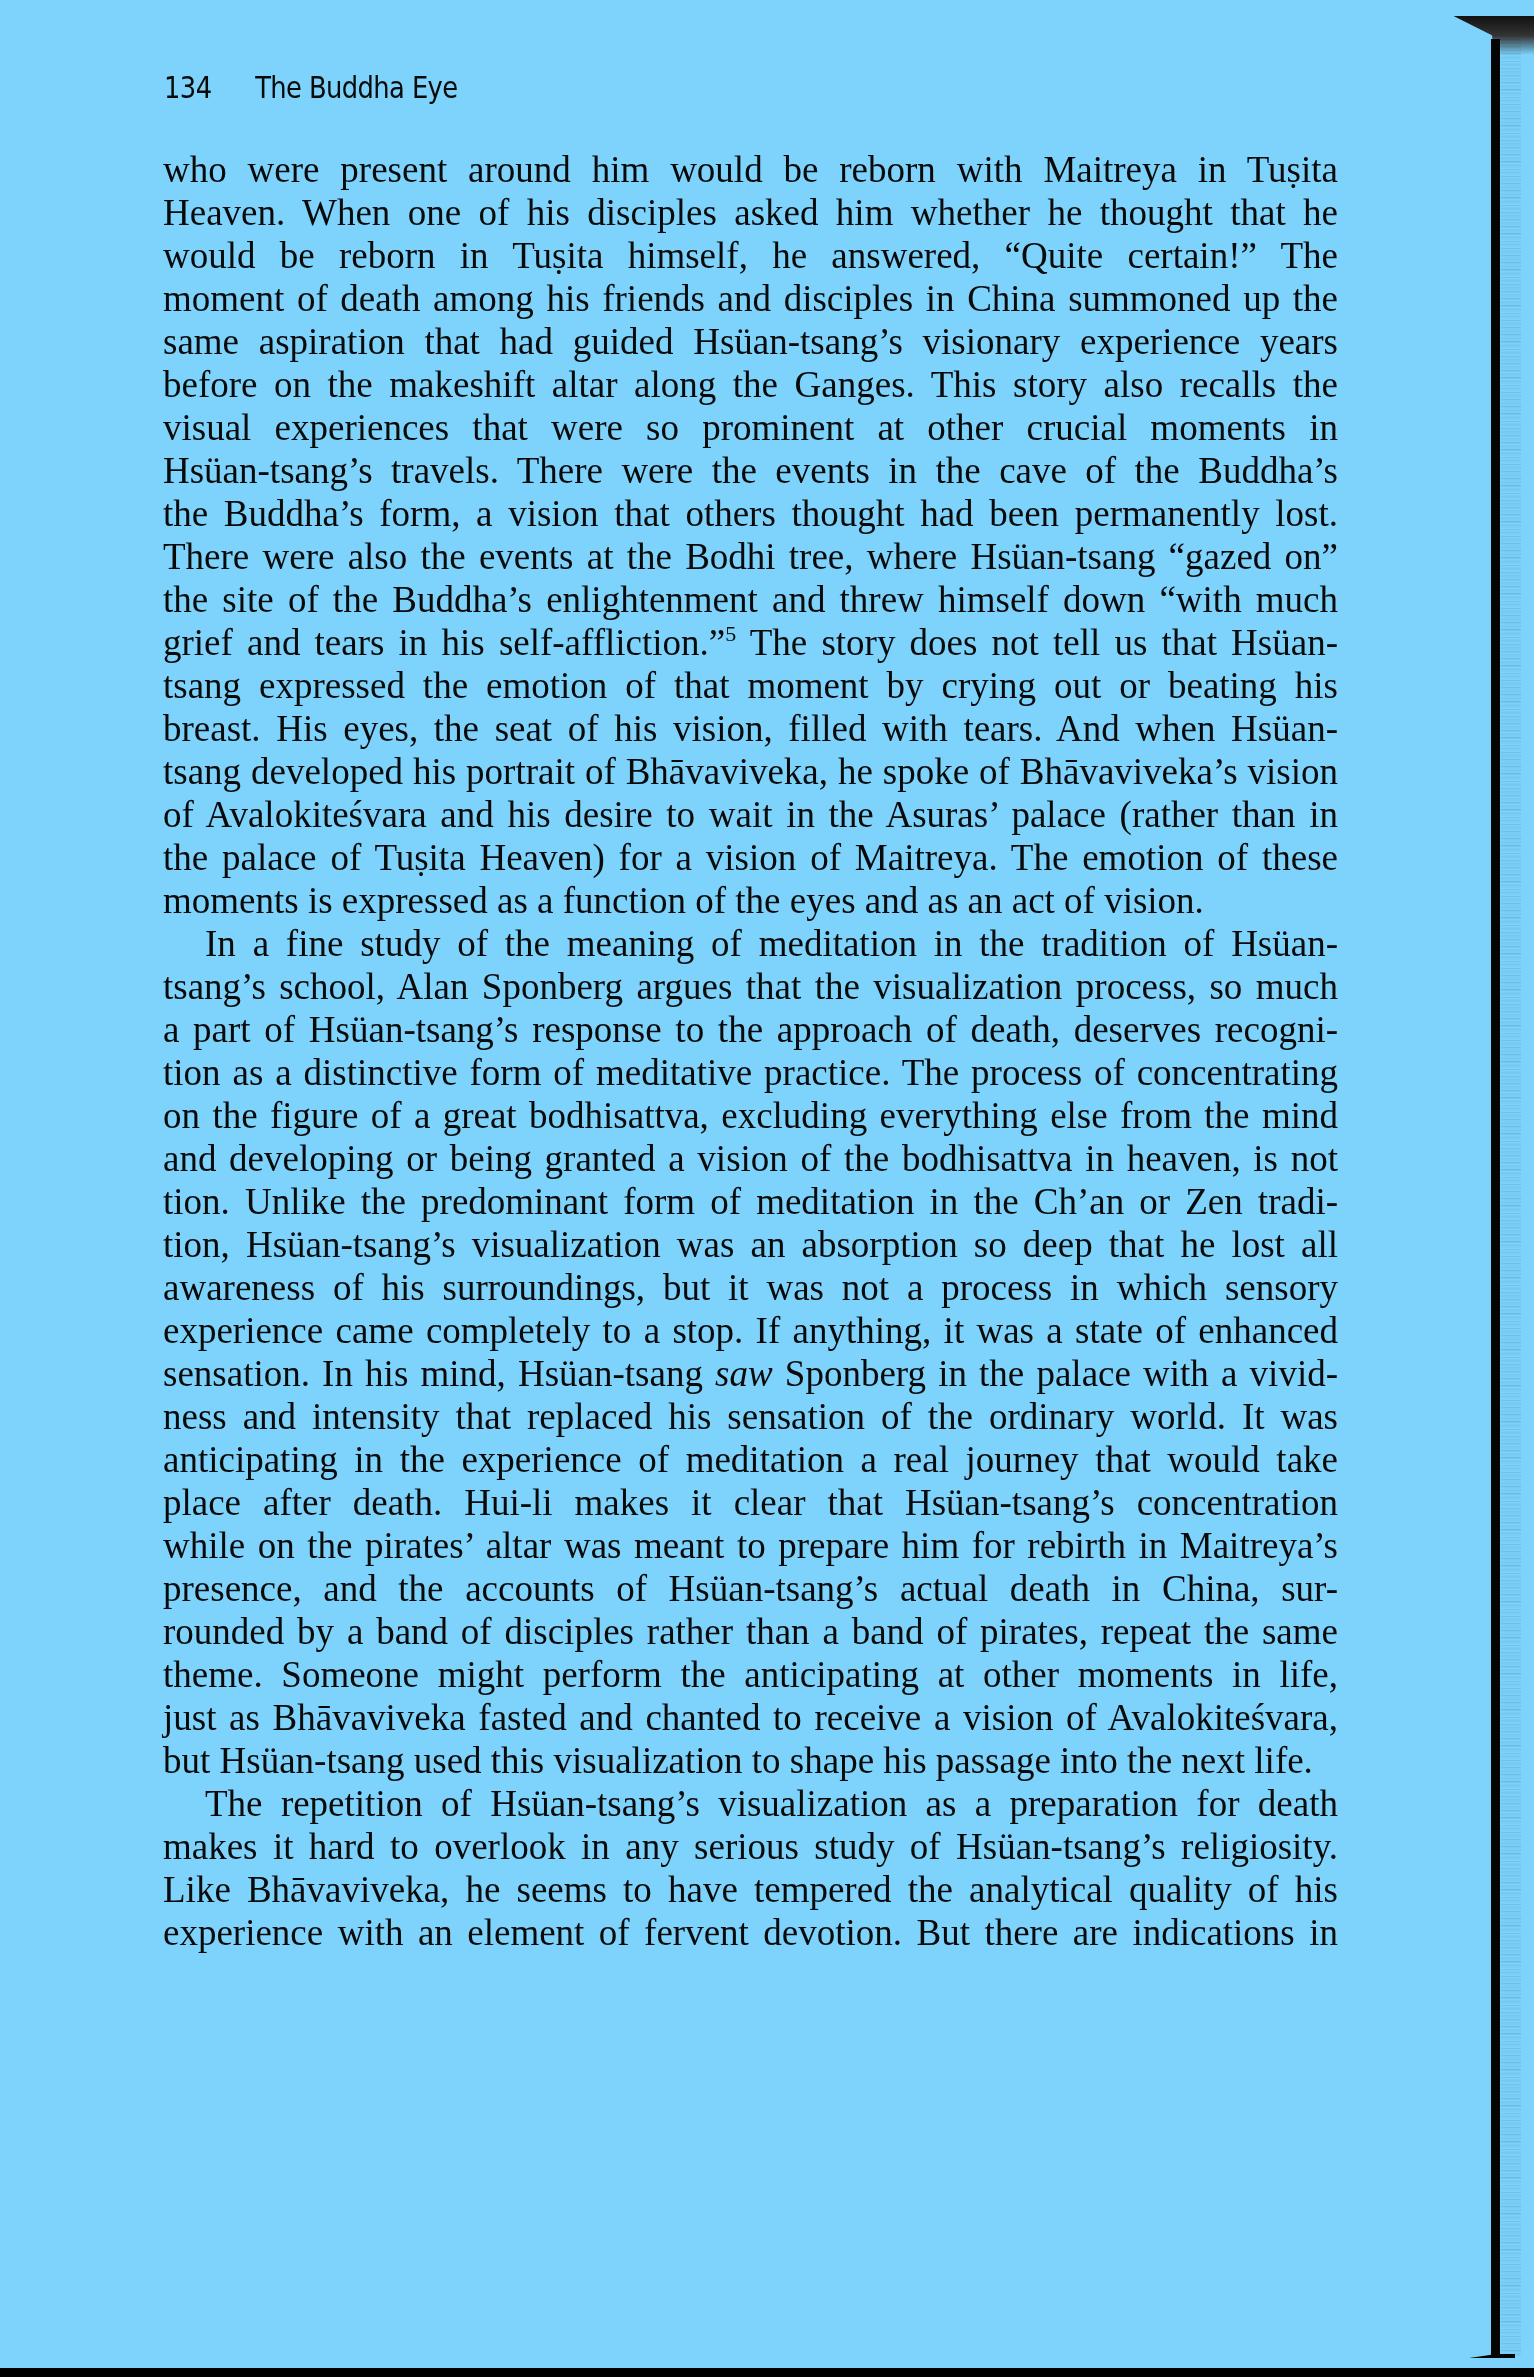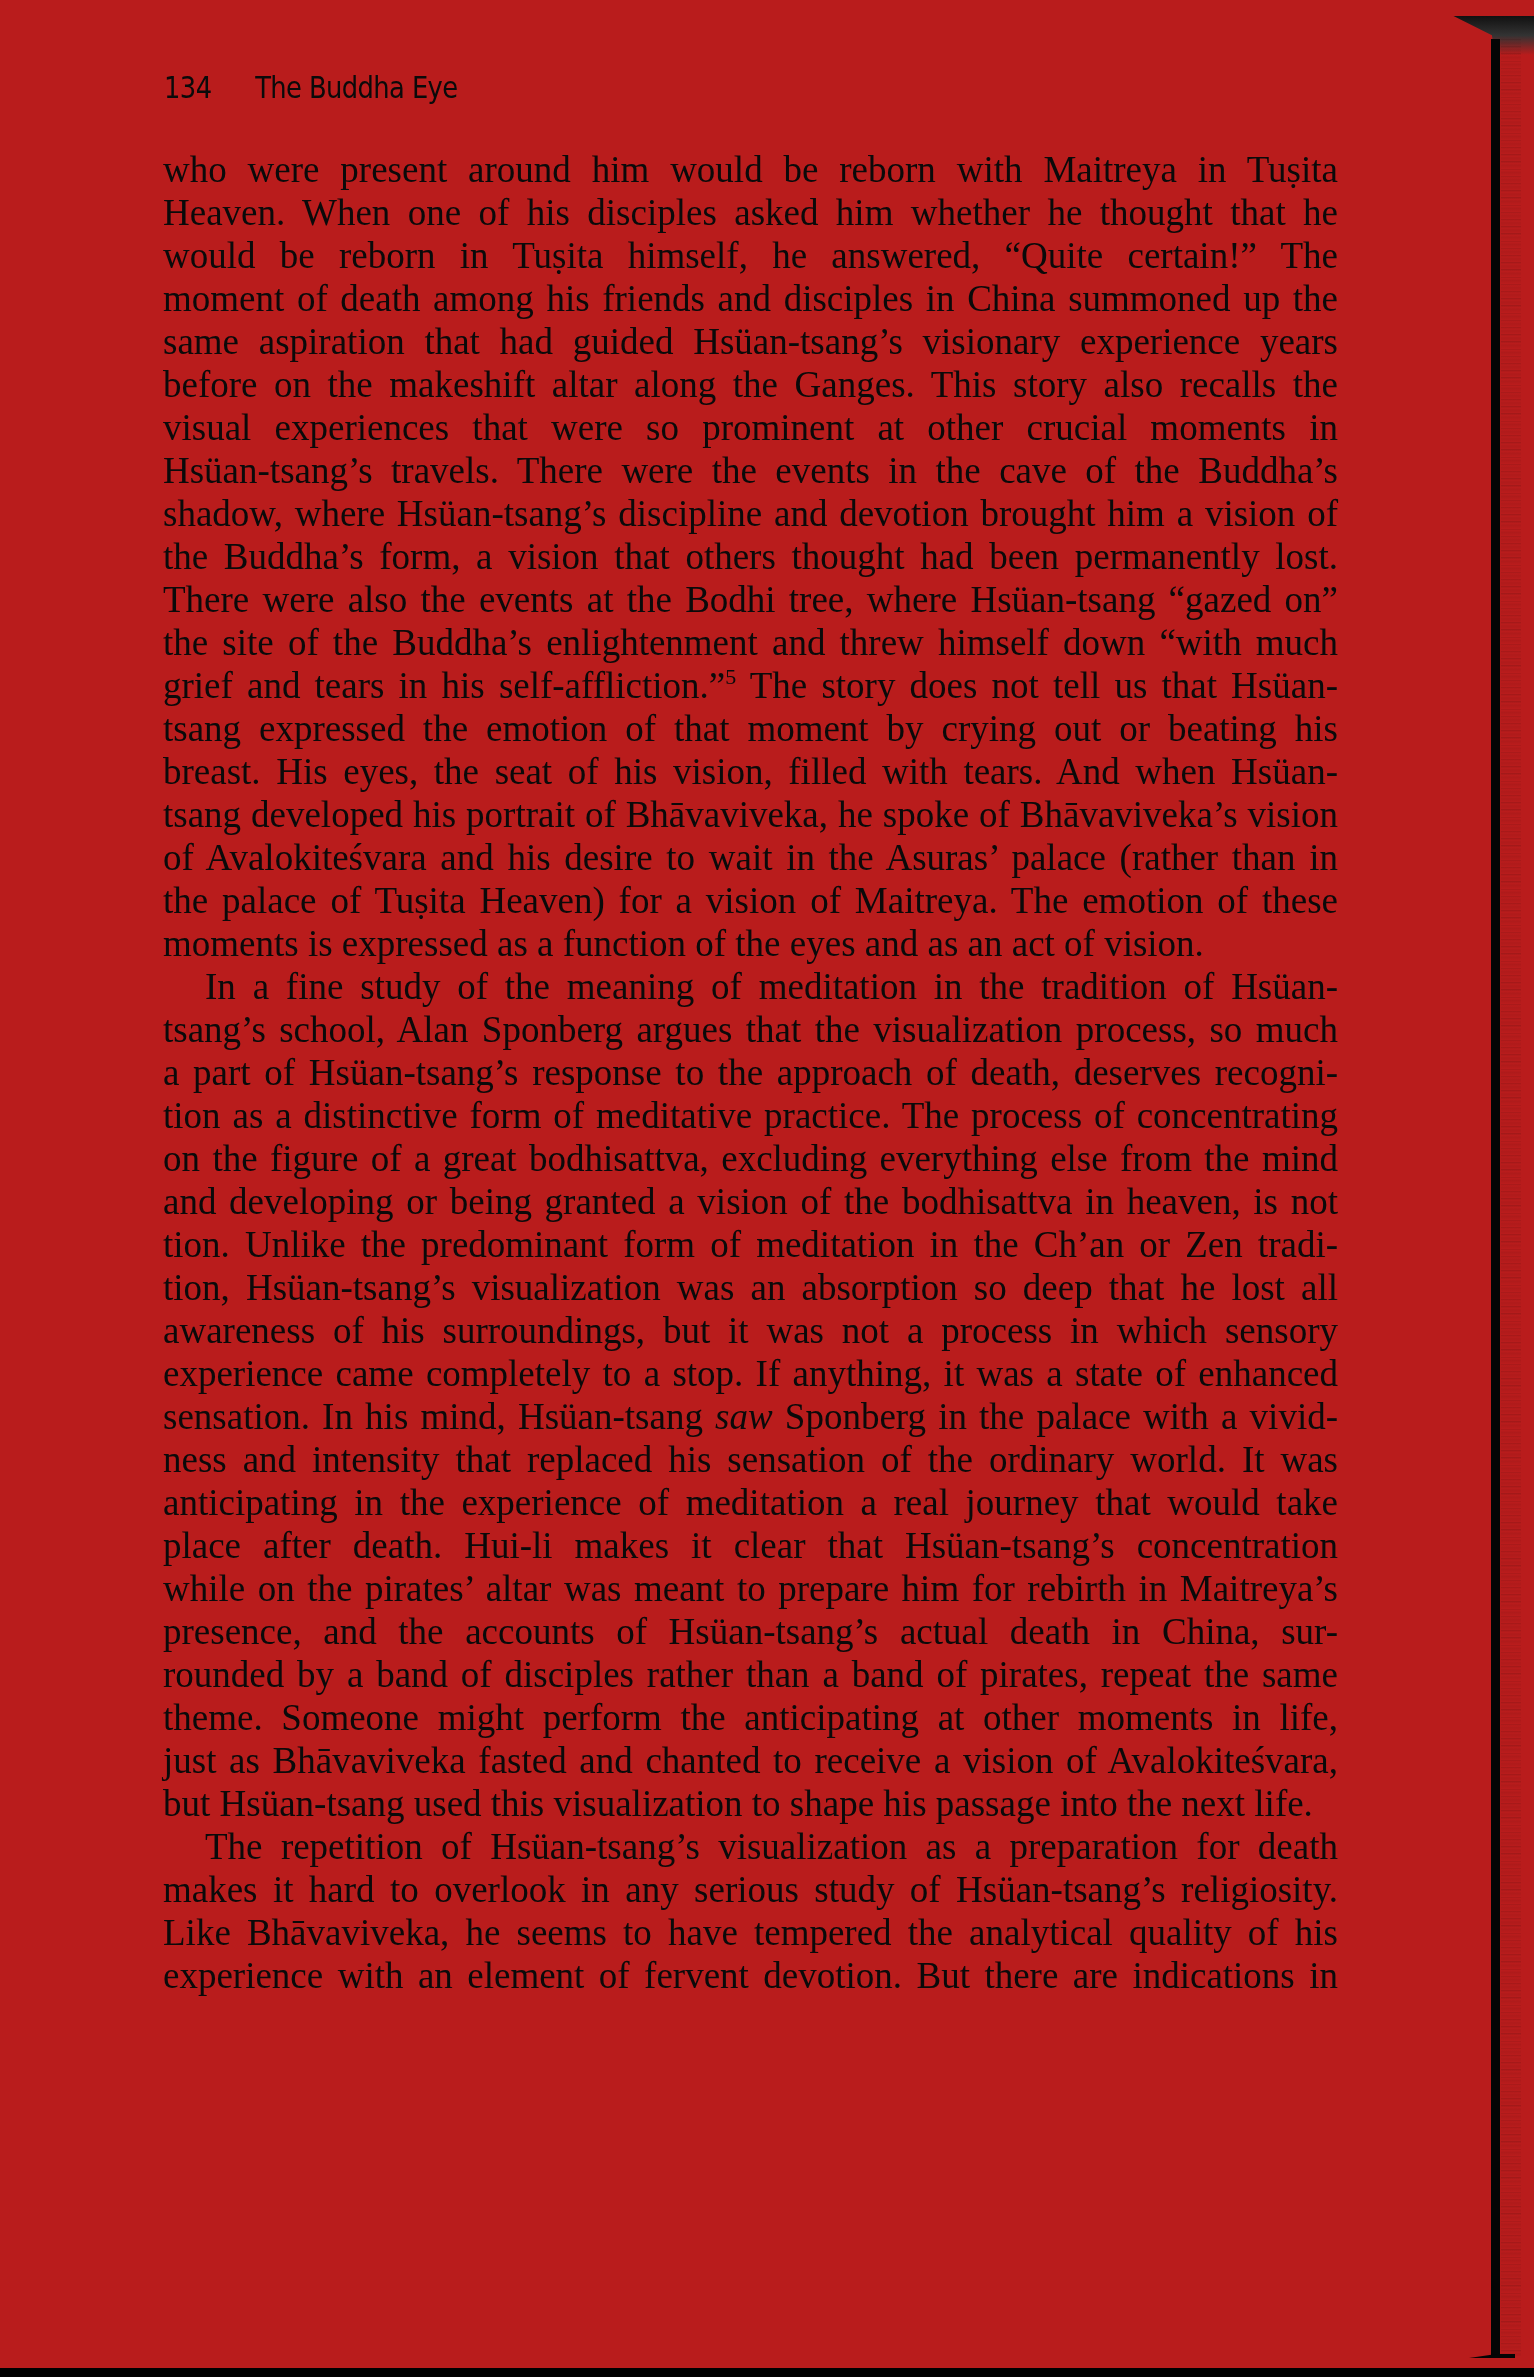--- a/index.html
+++ b/index.html
@@ -12,21 +12,21 @@
       height: 2377px;
       position: relative;
       overflow: hidden;
       color: #0a0a0a;
     }
     .page {
       position: absolute;
       left: 0; top: 0;
       width: 1535px;
       height: 2377px;
-      background: #b91c1c;
+      background: #7dd3fc;
     }
     .running-head {
       position: absolute;
       left: 164px;
       top: 71px;
       height: 33px;
       font-family: "DejaVu Sans", "Liberation Sans", sans-serif;
       font-size: 30px;
       line-height: 33px;
       white-space: nowrap;
@@ -128,21 +128,20 @@
 
     <div>
       <span class="line">who were present around him would be reborn with Maitreya in Tuṣita</span>
       <span class="line">Heaven. When one of his disciples asked him whether he thought that he</span>
       <span class="line">would be reborn in Tuṣita himself, he answered, “Quite certain!” The</span>
       <span class="line">moment of death among his friends and disciples in China summoned up the</span>
       <span class="line">same aspiration that had guided Hsüan-tsang’s visionary experience years</span>
       <span class="line">before on the makeshift altar along the Ganges. This story also recalls the</span>
       <span class="line">visual experiences that were so prominent at other crucial moments in</span>
       <span class="line">Hsüan-tsang’s travels. There were the events in the cave of the Buddha’s</span>
-      <span class="line">shadow, where Hsüan-tsang’s discipline and devotion brought him a vision of</span>
       <span class="line">the Buddha’s form, a vision that others thought had been permanently lost.</span>
       <span class="line">There were also the events at the Bodhi tree, where Hsüan-tsang “gazed on”</span>
       <span class="line">the site of the Buddha’s enlightenment and threw himself down “with much</span>
       <span class="line"><span>grief and tears in his self-affliction.”</span><sup>5</sup><span> The story does not tell us that Hsüan-</span></span>
       <span class="line">tsang expressed the emotion of that moment by crying out or beating his</span>
       <span class="line">breast. His eyes, the seat of his vision, filled with tears. And when Hsüan-</span>
       <span class="line">tsang developed his portrait of Bhāvaviveka, he spoke of Bhāvaviveka’s vision</span>
       <span class="line">of Avalokiteśvara and his desire to wait in the Asuras’ palace (rather than in</span>
       <span class="line">the palace of Tuṣita Heaven) for a vision of Maitreya. The emotion of these</span>
       <span class="line last">moments is expressed as a function of the eyes and as an act of vision.</span>

